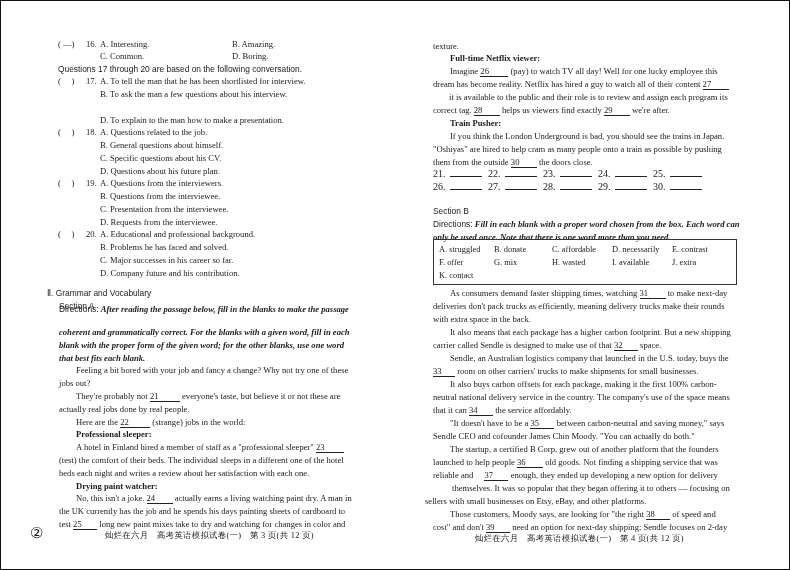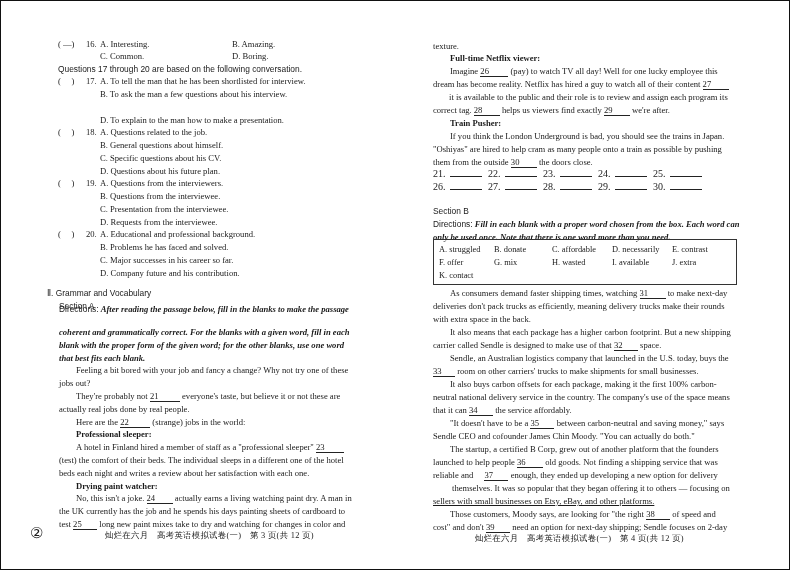--- a/index.html
+++ b/index.html
@@ -223,21 +223,21 @@
     <span>launched to help people</span>
     <span class="blank" style="min-width:26px;">36</span>
     <span>old goods. Not finding a shipping service that was</span>
   </div>
   <div class="ln" style="left:38px;top:469px;">
     <span>reliable and</span>
     <span class="blank" style="min-width:24px;margin-left:9px;">37</span>
     <span>enough, they ended up developing a new option for delivery</span>
   </div>
   <div class="ln" style="left:38px;top:482px;margin-left:19px;">themselves. It was so popular that they began offering it to others — focusing on</div>
-  <div class="ln" style="left:38px;top:495px;text-decoration:underline;">sellers with small businesses on Etsy, eBay, and other platforms.</div>
+  <div class="ln" style="left:30px;top:495px;">sellers with small businesses on Etsy, eBay, and other platforms.</div>
 
   <div class="ln" style="left:55px;top:508px;">
     <span>Those customers, Moody says, are looking for "the right</span>
     <span class="blank" style="min-width:24px;">38</span>
     <span>of speed and</span>
   </div>
   <div class="ln" style="left:38px;top:521px;">
     <span>cost" and don't</span>
     <span class="blank" style="min-width:24px;">39</span>
     <span>need an option for next-day shipping; Sendle focuses on 2-day</span>

